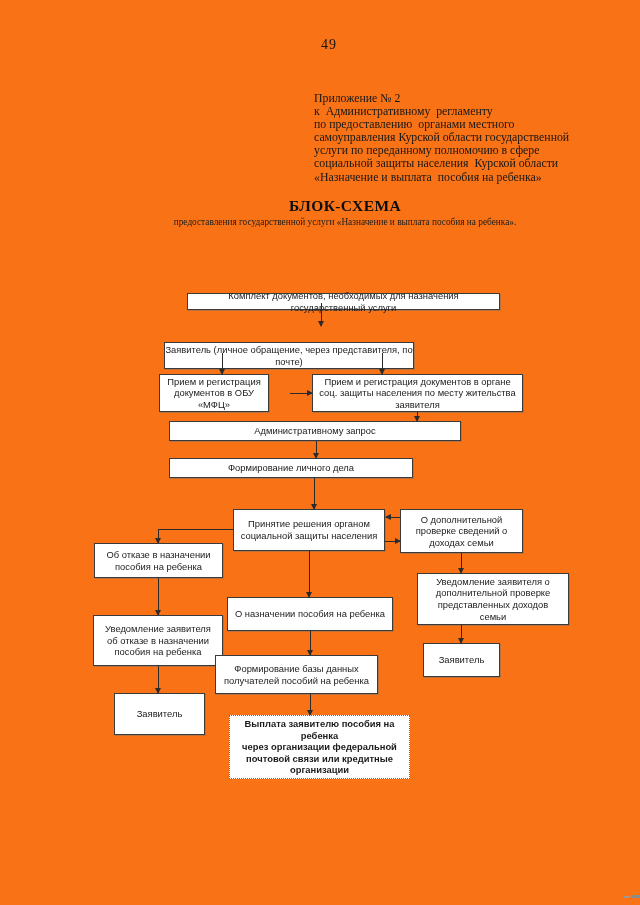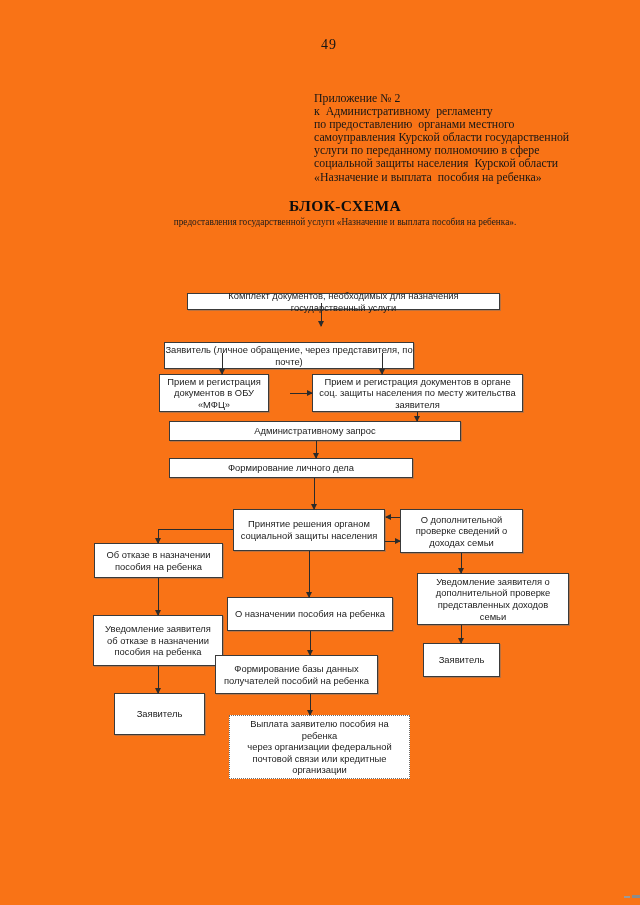--- a/index.html
+++ b/index.html
@@ -12,21 +12,21 @@
   .doc-title{position:absolute;left:45px;top:197px;width:600px;text-align:center;
         font-family:"Liberation Serif",serif;font-weight:bold;font-size:15.5px;color:#0d0d0d;letter-spacing:.4px;}
   .doc-subtitle{position:absolute;left:45px;top:217px;width:600px;text-align:center;
         font-family:"Liberation Serif",serif;font-size:9.3px;color:#1c1c1c;}
 
   
   .fbox{position:absolute;border:1px solid #3a3a3a;background:#fff;box-sizing:border-box;
         display:flex;align-items:center;justify-content:center;text-align:center;
         font-family:"Liberation Sans",sans-serif;font-size:9.4px;line-height:11.6px;
         color:#1b1b1b;white-space:pre-wrap;box-shadow:1px 1px 0 rgba(110,110,110,.45);}
-  .fbox.dotted{border:1px dotted #6e6e6e;box-shadow:none;}
+  .fbox.dotted{border:1px dotted #6e6e6e;box-shadow:none;font-weight:bold;}
   .b1 {left:165px;top:293px;width:313px;height:17px;margin-left:22px;}
   .b2 {left:164px;top:342px;width:250px;height:27px;}
   .b3 {left:159px;top:374px;width:110px;height:38px;}
   .b4 {left:312px;top:374px;width:211px;height:38px;}
   .b5 {left:169px;top:421px;width:292px;height:20px;}
   .b6 {left:169px;top:458px;width:244px;height:20px;}
   .b7 {left:233px;top:509px;width:152px;height:42px;}
   .b8 {left:400px;top:509px;width:123px;height:44px;}
   .b9 {left:94px; top:543px;width:129px;height:35px;}
   .b10{left:227px;top:597px;width:166px;height:34px;}

